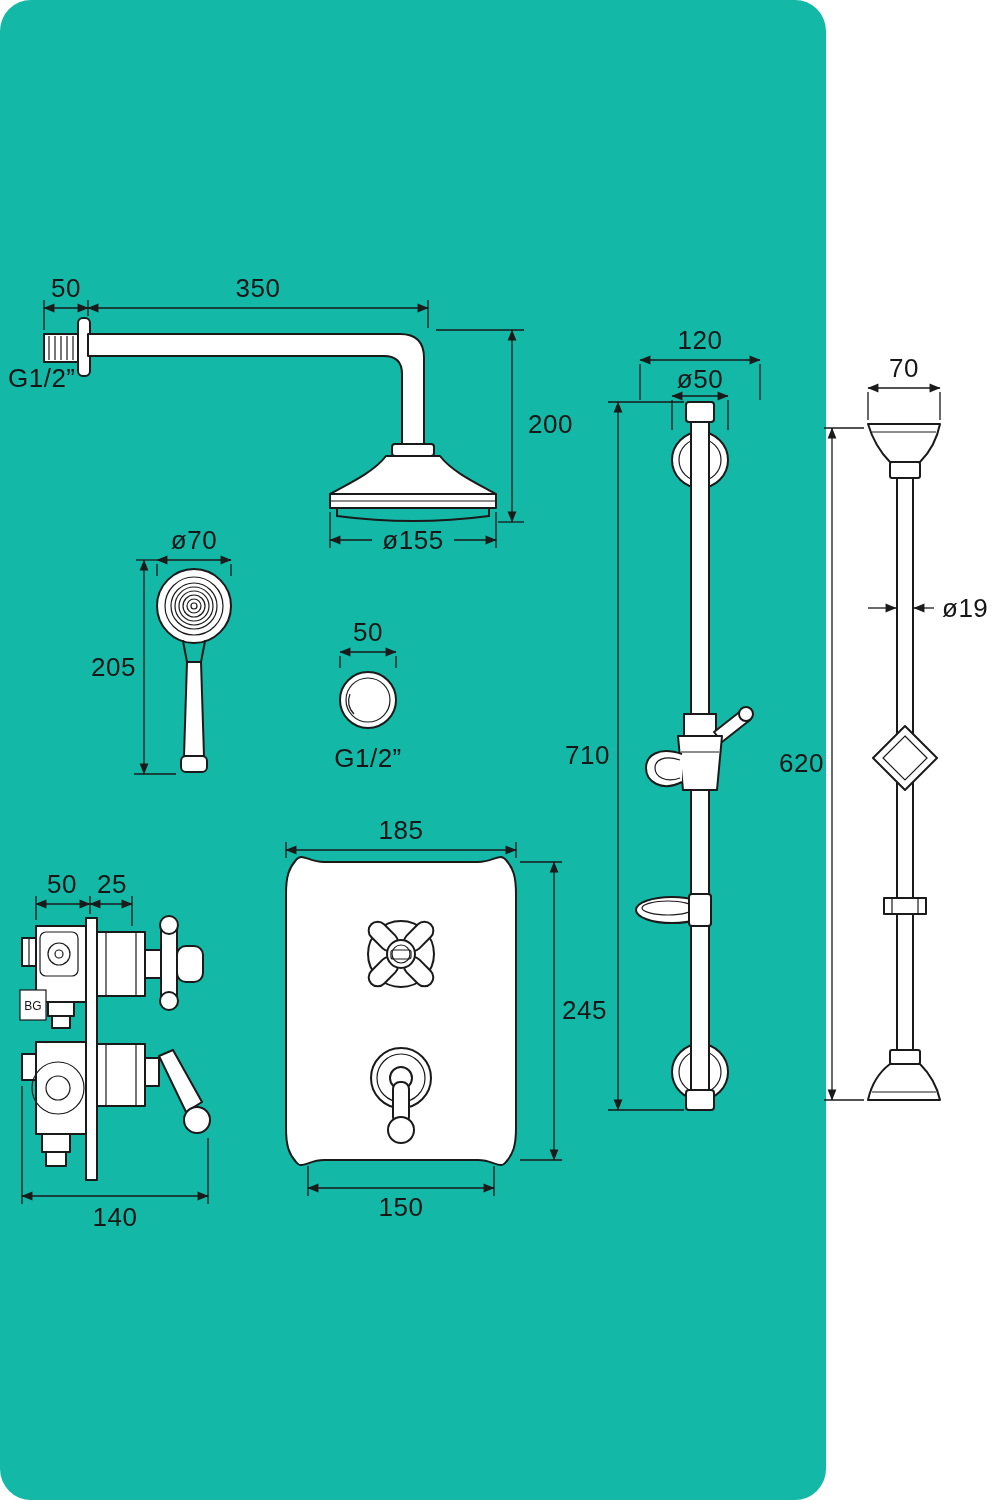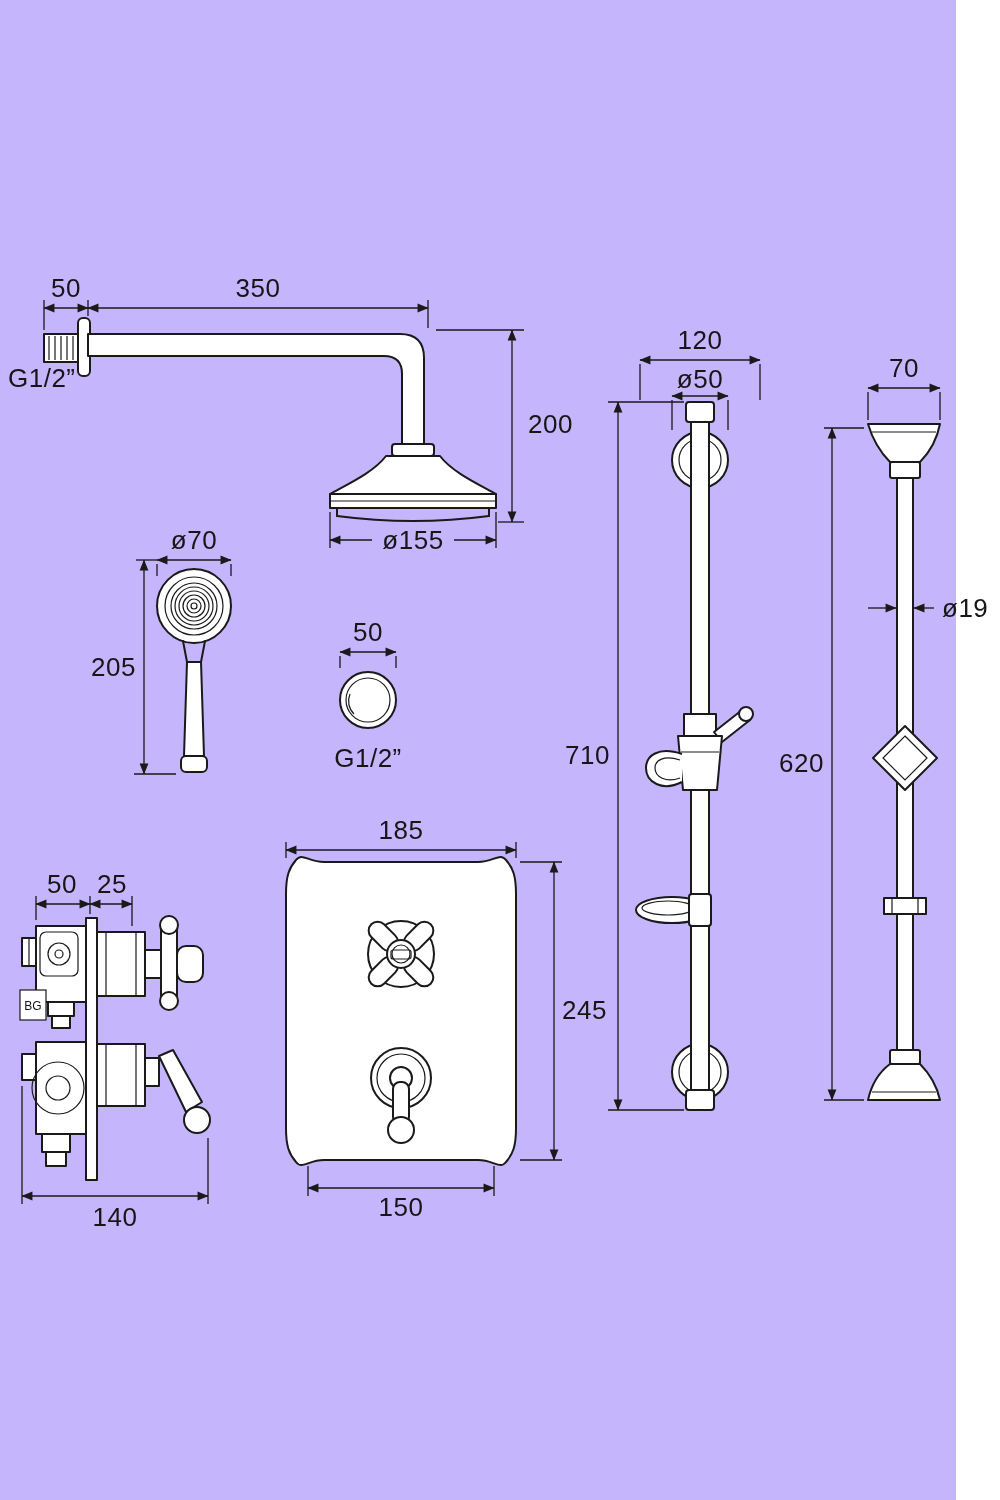--- a/index.html
+++ b/index.html
@@ -1,21 +1,22 @@
 <!DOCTYPE html>
 <html><head>
 <meta charset="utf-8">
 <style>
   html, body { margin: 0; padding: 0; background: #ffffff; }
   .stage {
     position: relative;
-    width: 956px;
+    width: 826px;
     height: 1500px;
-    background: #c4b5fd;
+    background: #14b8a6;
     font-family: "Liberation Sans", sans-serif;
+    border-radius: 31px;
   }
   svg { display: block; }
   .obj  { fill: #ffffff; stroke: #1a1a1a; stroke-width: 2;   stroke-linejoin: round; }
   .ln   { fill: none;    stroke: #1a1a1a; stroke-width: 2;   stroke-linecap: round;  }
   .thin { fill: none;    stroke: #1a1a1a; stroke-width: 1.2; }
   .thinf{ fill: #ffffff; stroke: #1a1a1a; stroke-width: 1.2; }
   .dim  { fill: none;    stroke: #1a1a1a; stroke-width: 1.3; }
   .t {
     font-family: "Liberation Sans", sans-serif;
     font-size: 26px;

